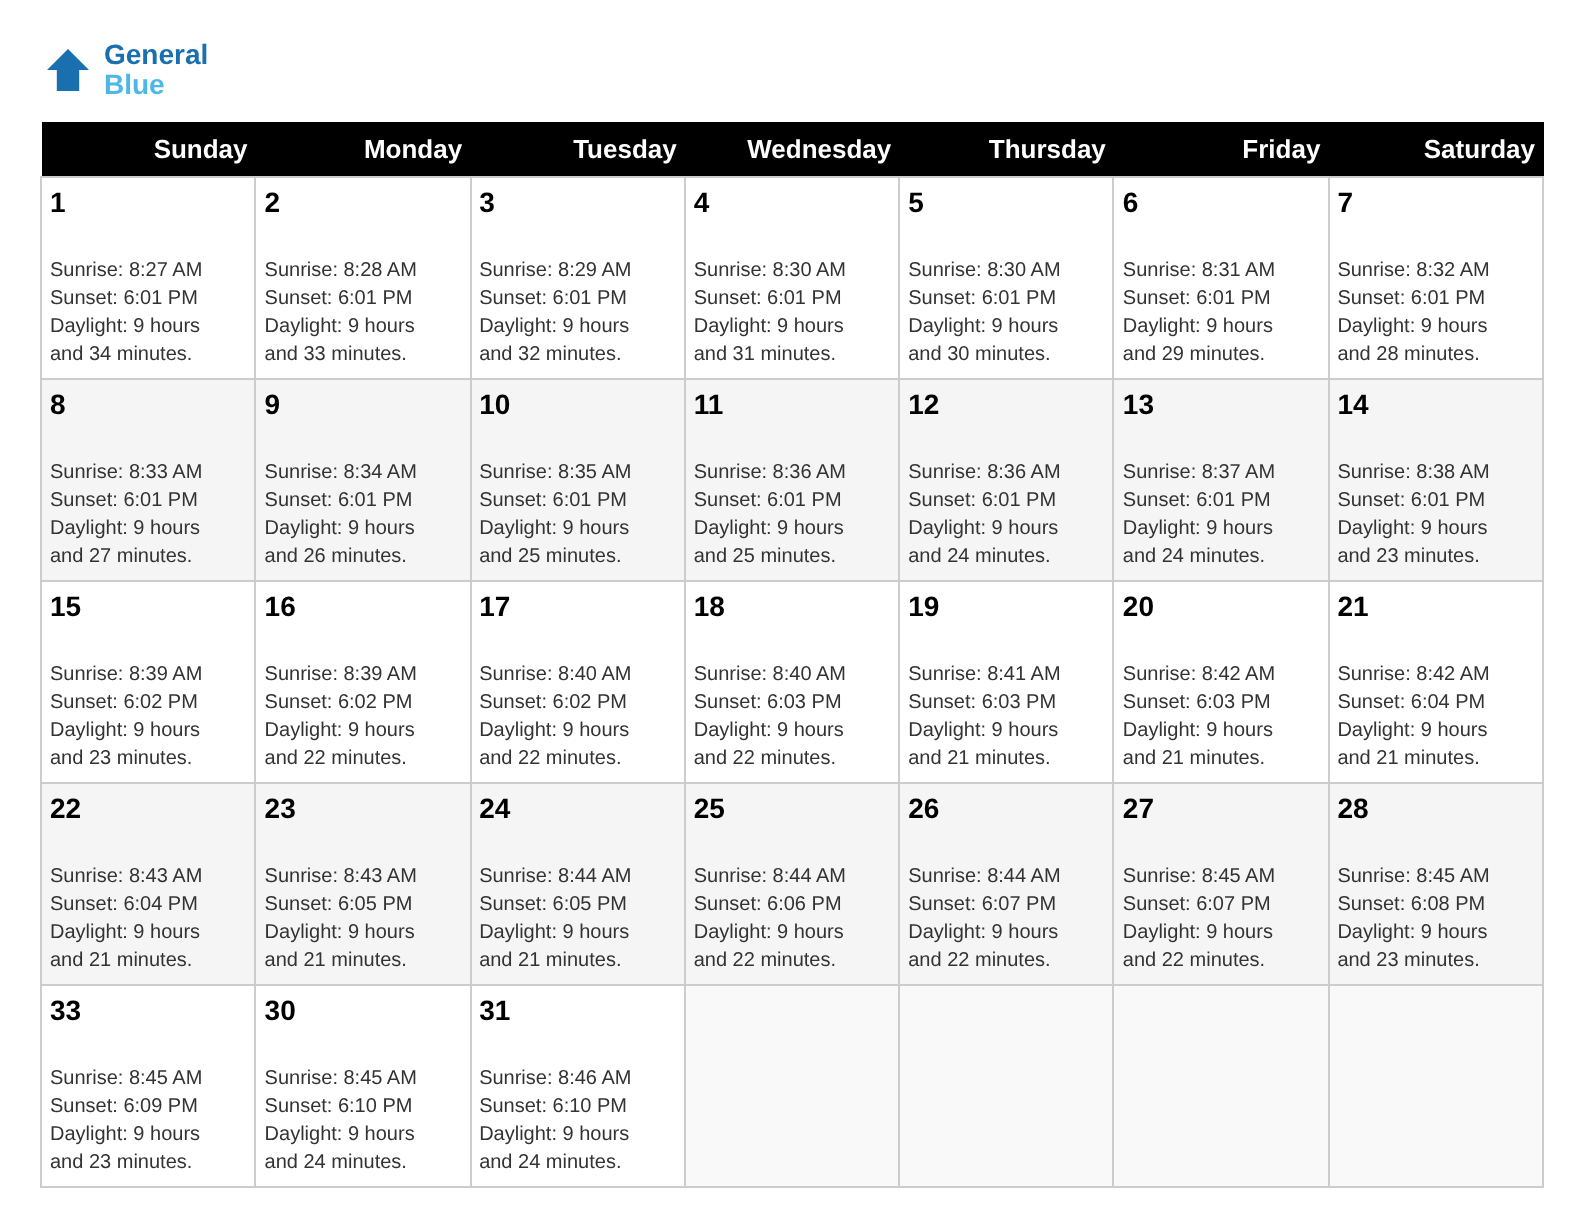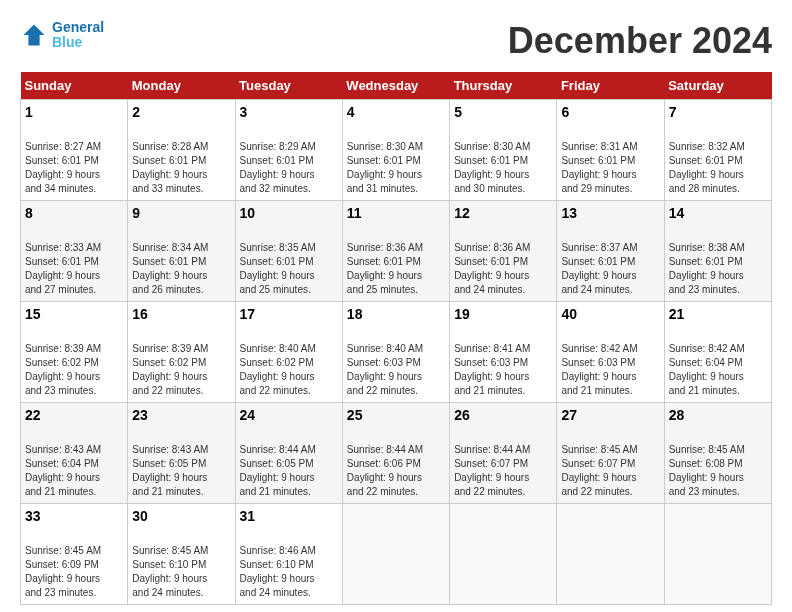--- a/index.html
+++ b/index.html
@@ -45,24 +45,24 @@
     .location-title {
       font-size: 16px;
       color: #555;
     }
     table {
       width: 100%;
       border-collapse: collapse;
       font-size: 11px;
     }
     th {
-      background-color: #b91c1c;
+      background-color: #000000;
       color: #fff;
       padding: 6px 4px;
-      text-align: left;
+      text-align: right;
       font-size: 13px;
       font-weight: bold;
     }
     td {
       border: 1px solid #ccc;
       vertical-align: top;
       padding: 4px;
       width: calc(100% / 7);
       min-height: 70px;
       background: #fff;
@@ -93,21 +93,20 @@
   <div class="logo">
     <svg class="logo-icon" viewBox="0 0 40 40">
       <polygon points="20,5 35,20 28,20 28,35 12,35 12,20 5,20" fill="#1a6faf"></polygon>
     </svg>
     <div class="logo-text">
       <div><span>General</span></div>
       <div><span style="color:#4db8e8">Blue</span></div>
     </div>
   </div>
   <div class="title-area">
-    <div class="month-title">December 2024</div>
   </div>
 </div>
 
 <table>
   <thead>
     <tr>
     <th>Sunday</th>
         <th>Monday</th>
         <th>Tuesday</th>
         <th>Wednesday</th>
@@ -192,21 +191,21 @@
         </td>
         <td>
           <span class="day-num">18</span>
           <div class="day-info">Sunrise: 8:40 AM<br>Sunset: 6:03 PM<br>Daylight: 9 hours<br>and 22 minutes.</div>
         </td>
         <td>
           <span class="day-num">19</span>
           <div class="day-info">Sunrise: 8:41 AM<br>Sunset: 6:03 PM<br>Daylight: 9 hours<br>and 21 minutes.</div>
         </td>
         <td>
-          <span class="day-num">40</span>
+          <span class="day-num">20</span>
           <div class="day-info">Sunrise: 8:42 AM<br>Sunset: 6:03 PM<br>Daylight: 9 hours<br>and 21 minutes.</div>
         </td>
         <td>
           <span class="day-num">21</span>
           <div class="day-info">Sunrise: 8:42 AM<br>Sunset: 6:04 PM<br>Daylight: 9 hours<br>and 21 minutes.</div>
         </td>
       </tr>
       <tr>
         <td>
           <span class="day-num">22</span>

